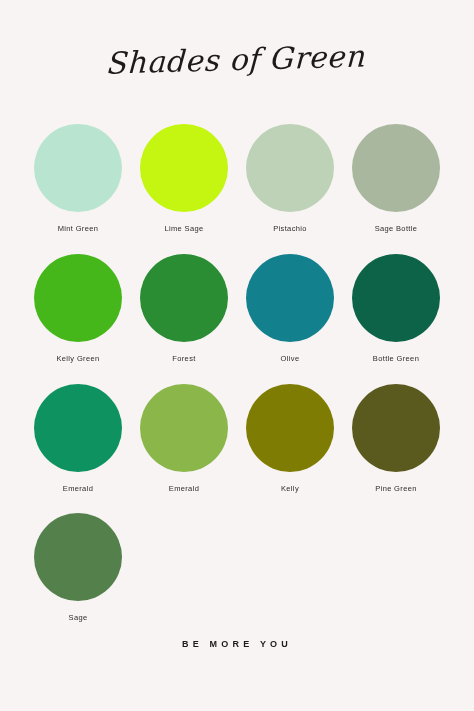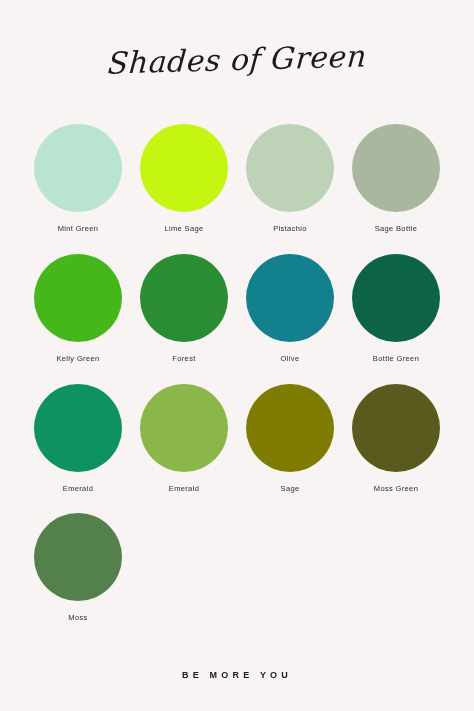--- a/index.html
+++ b/index.html
@@ -83,21 +83,20 @@
     color:#2e2c2b;
     text-align:center;
     white-space:nowrap;
   }
 
   
   .footer {
     width:100%;
     height:72px;
     display:flex;
-    align-items:center;
     justify-content:center;
     flex:0 0 auto;
   }
 
   .footer-text {
     font-family:"Liberation Sans", sans-serif;
     font-weight:700;
     font-size:9px;
     letter-spacing:4.2px;
     color:#1d1b1a;
@@ -149,29 +148,29 @@
       <div class="swatch">
         <div class="disc" style="background: rgb(13, 146, 96);"></div>
         <div class="swatch-label">Emerald</div>
       </div>
       <div class="swatch">
         <div class="disc" style="background: rgb(138, 182, 74);"></div>
         <div class="swatch-label">Emerald</div>
       </div>
       <div class="swatch">
         <div class="disc" style="background: rgb(126, 124, 2);"></div>
-        <div class="swatch-label">Sage</div>
+        <div class="swatch-label">Kelly</div>
       </div>
       <div class="swatch">
         <div class="disc" style="background: rgb(90, 90, 30);"></div>
-        <div class="swatch-label">Moss Green</div>
+        <div class="swatch-label">Pine Green</div>
       </div>
       <div class="swatch">
         <div class="disc" style="background: rgb(84, 128, 76);"></div>
-        <div class="swatch-label">Moss</div>
+        <div class="swatch-label">Sage</div>
       </div>
     </div>
 
   <div class="footer">
     <div class="footer-text">BE MORE YOU</div>
   </div>
 
 </div>
 
 </body></html>

